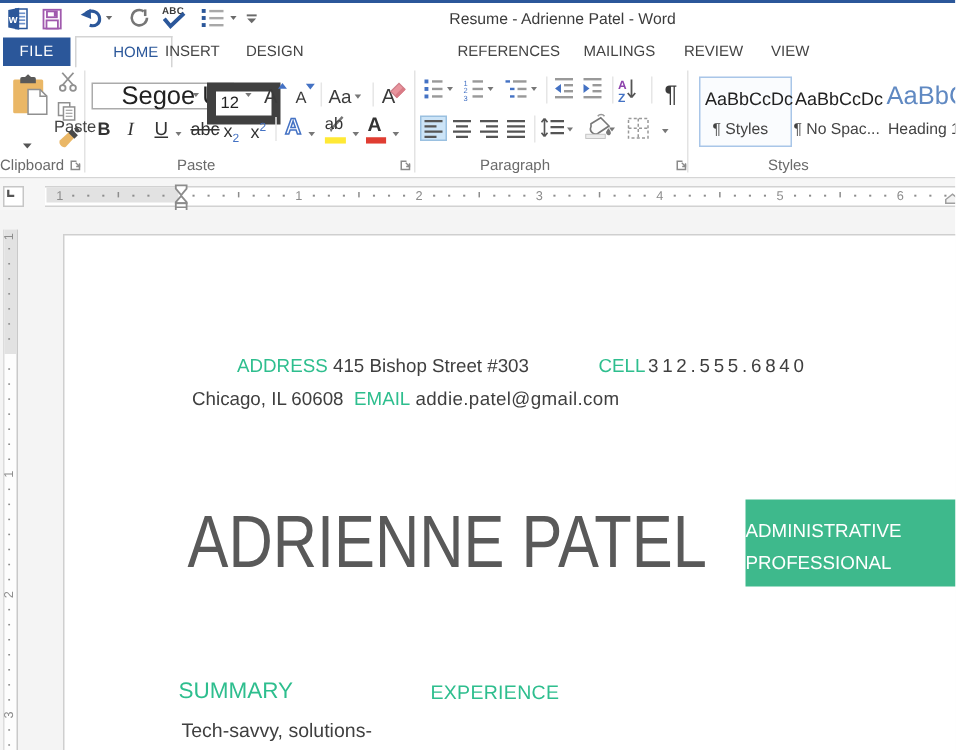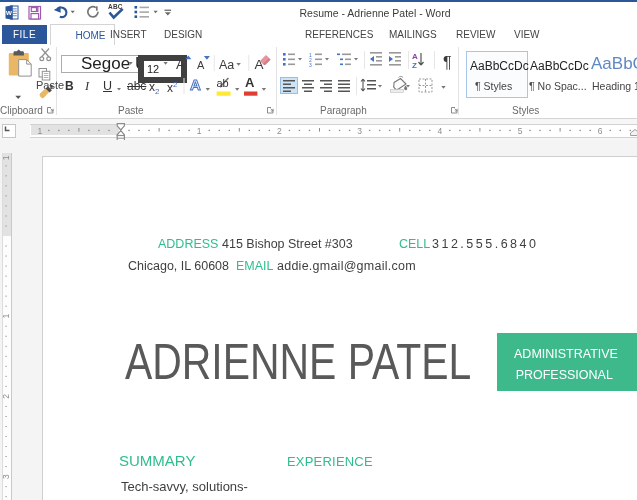--- a/index.html
+++ b/index.html
@@ -402,20 +402,20 @@
         <rect x="5.5" y="356.15000000000003" width="1.2" height="1" fill="#8c8c8c"></rect>
       </g>
   </svg>
 
   <div class="abs doctext" style="left:158px;top:237px;"><span class="green">ADDRESS</span></div>
   <div class="abs doctext" style="left:222px;top:237px;">415 Bishop Street #303</div>
   <div class="abs doctext" style="left:399px;top:237px;"><span class="green">CELL</span></div>
   <div class="abs doctext" style="left:432px;top:237px;letter-spacing:2.5px;">312.555.6840</div>
   <div class="abs doctext" style="left:128px;top:259px;">Chicago, IL 60608</div>
   <div class="abs doctext" style="left:236px;top:259px;"><span class="green">EMAIL</span></div>
-  <div class="abs doctext" style="left:277px;top:259px;letter-spacing:0.25px;">addie.gmail@gmail.com</div>
+  <div class="abs doctext" style="left:277px;top:259px;letter-spacing:0.25px;">addie.patel@gmail.com</div>
   <div class="abs" id="bigname" style="left:125px;top:333px;font-size:49.4px;color:#595959;white-space:nowrap;transform:scaleX(0.828);transform-origin:0 0;">ADRIENNE PATEL</div>
   <div class="abs" id="greenbox" style="left:497px;top:333px;width:173px;height:58px;background:#3eb98c;"></div>
-  <div class="abs" style="left:497px;top:344px;width:138px;text-align:center;color:#fff;font-size:12.5px;line-height:21px;">ADMINISTRATIVE<br>PROFESSIONAL&nbsp;</div>
+  <div class="abs" style="left:497px;top:344px;width:138px;text-align:left;color:#fff;font-size:12.5px;line-height:21px;">ADMINISTRATIVE<br>PROFESSIONAL&nbsp;</div>
   <div class="abs green" style="left:119px;top:452px;font-size:15px;">SUMMARY</div>
   <div class="abs green" style="left:287px;top:454px;font-size:13px;letter-spacing:0.2px;">EXPERIENCE</div>
   <div class="abs doctext" style="left:121px;top:479px;font-size:13px;">Tech-savvy, solutions-</div>
 </div>
 
 </body></html>

